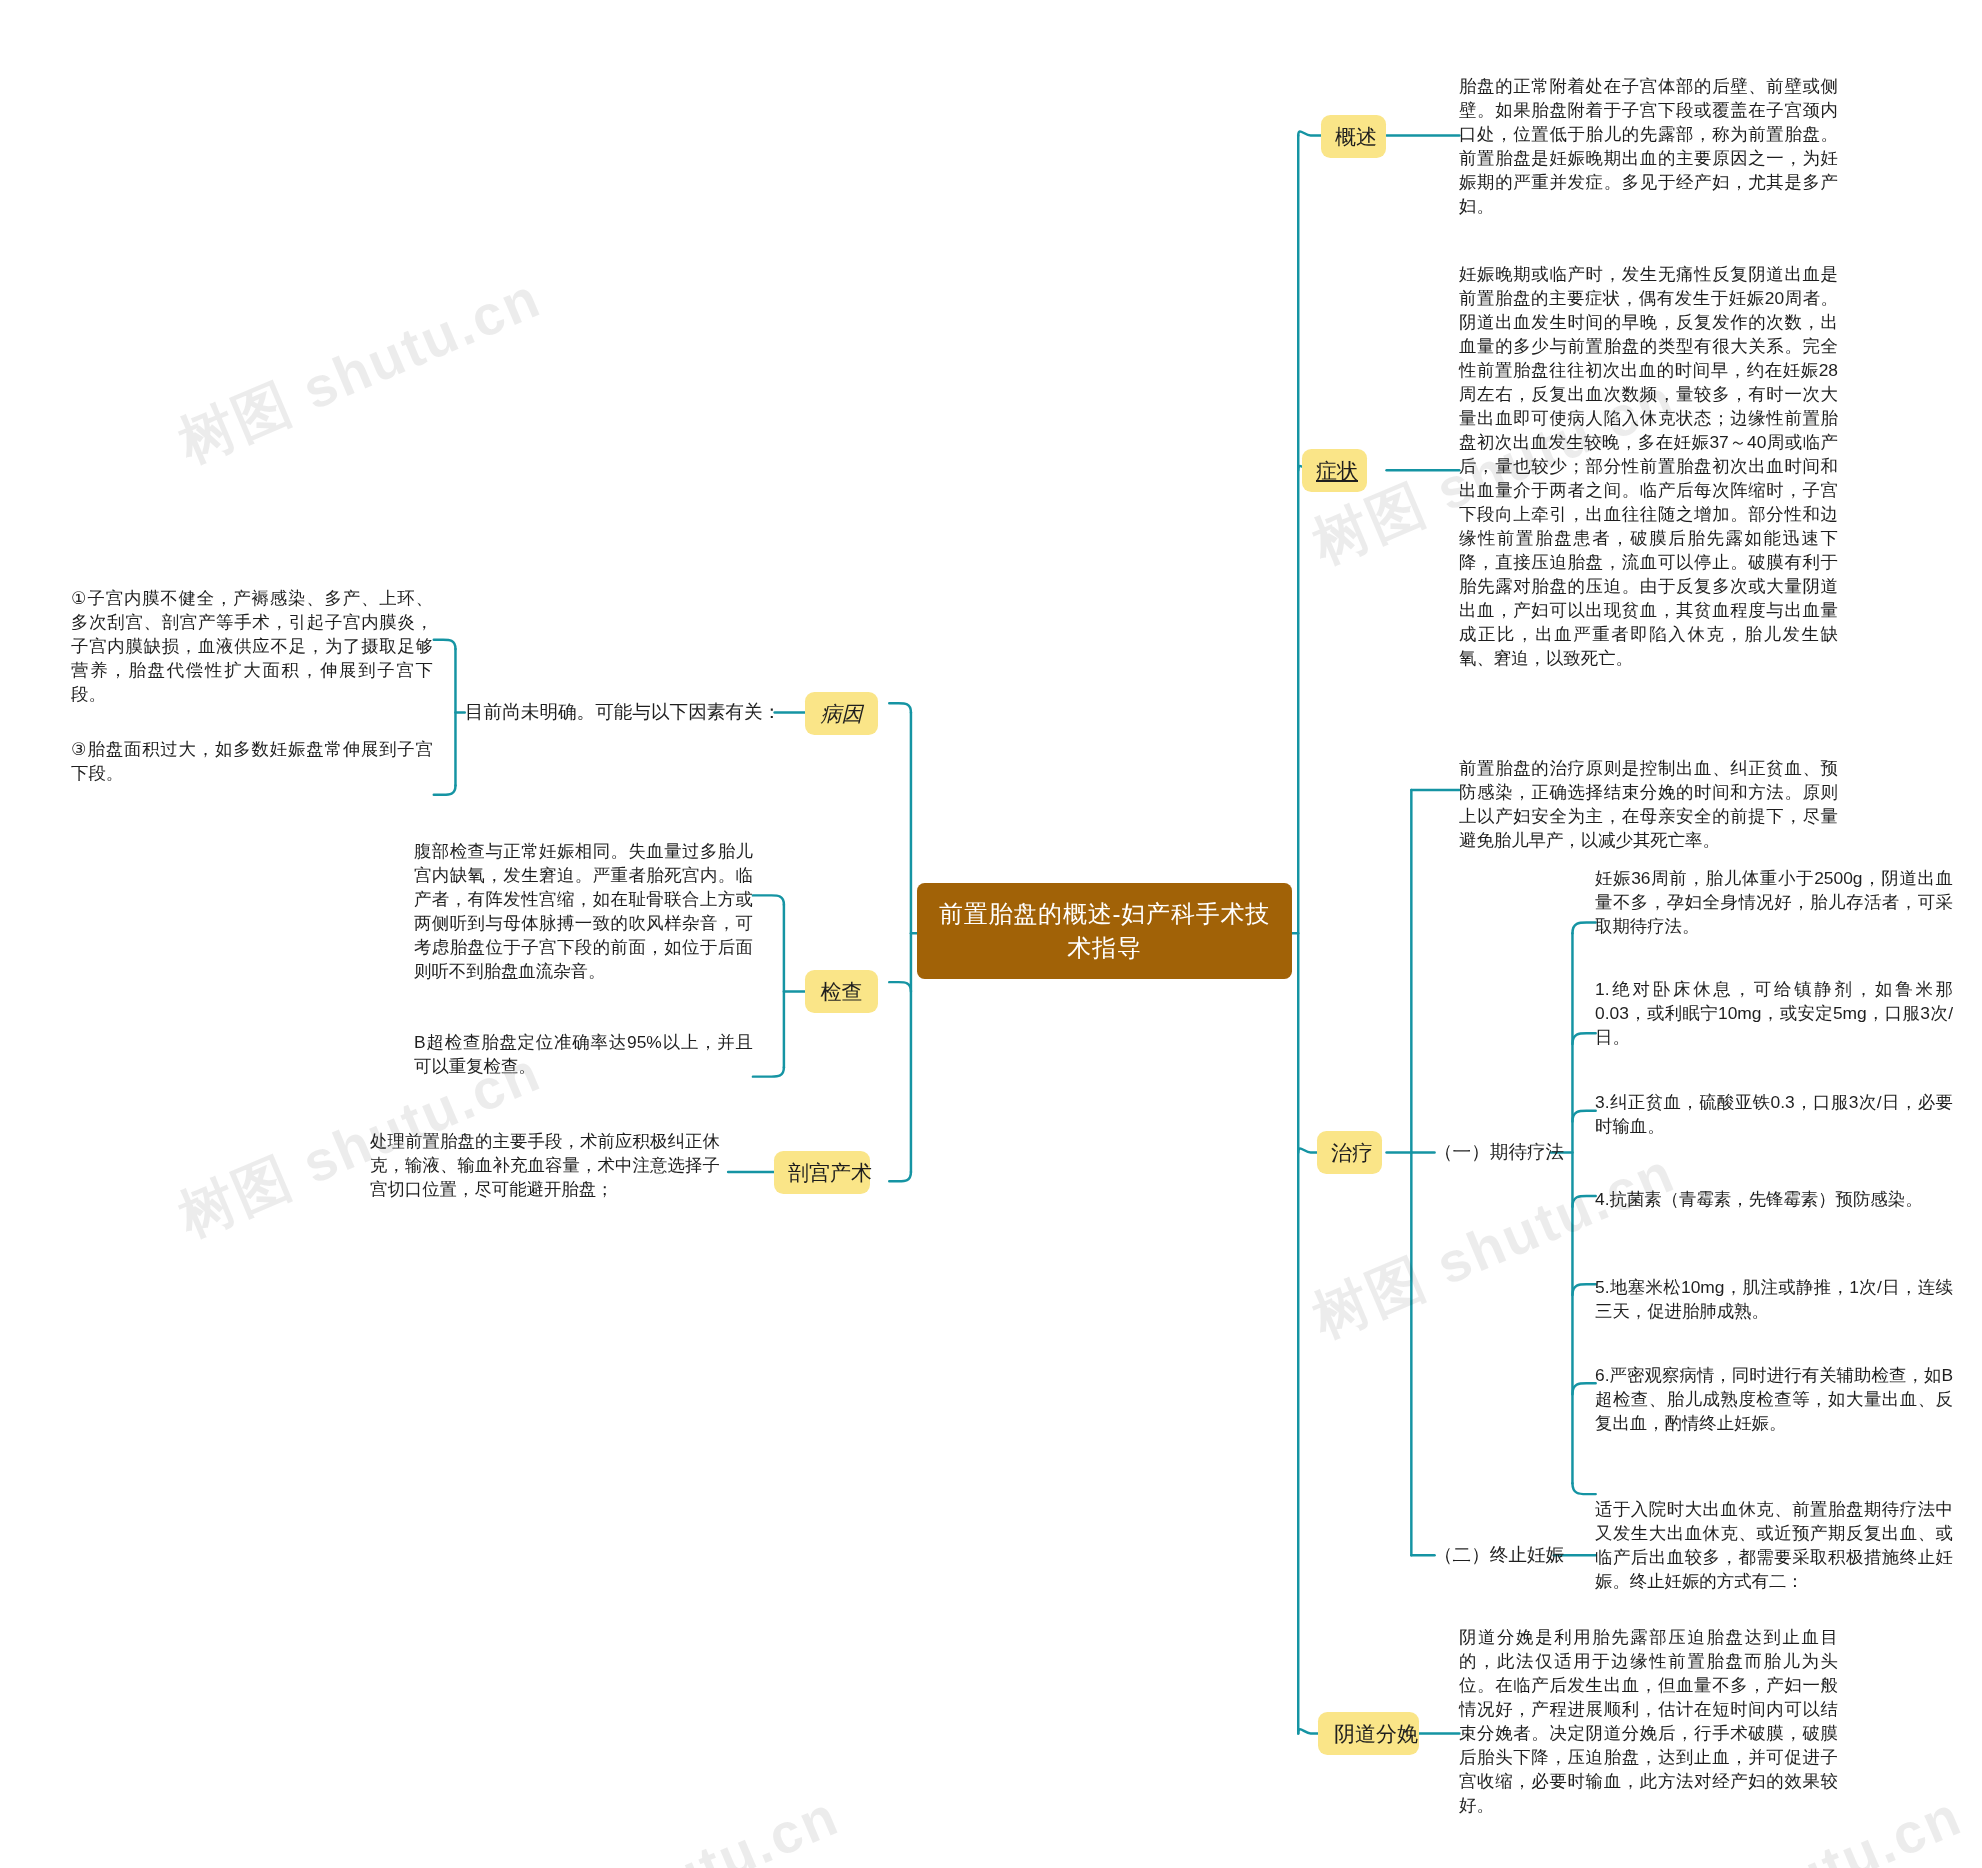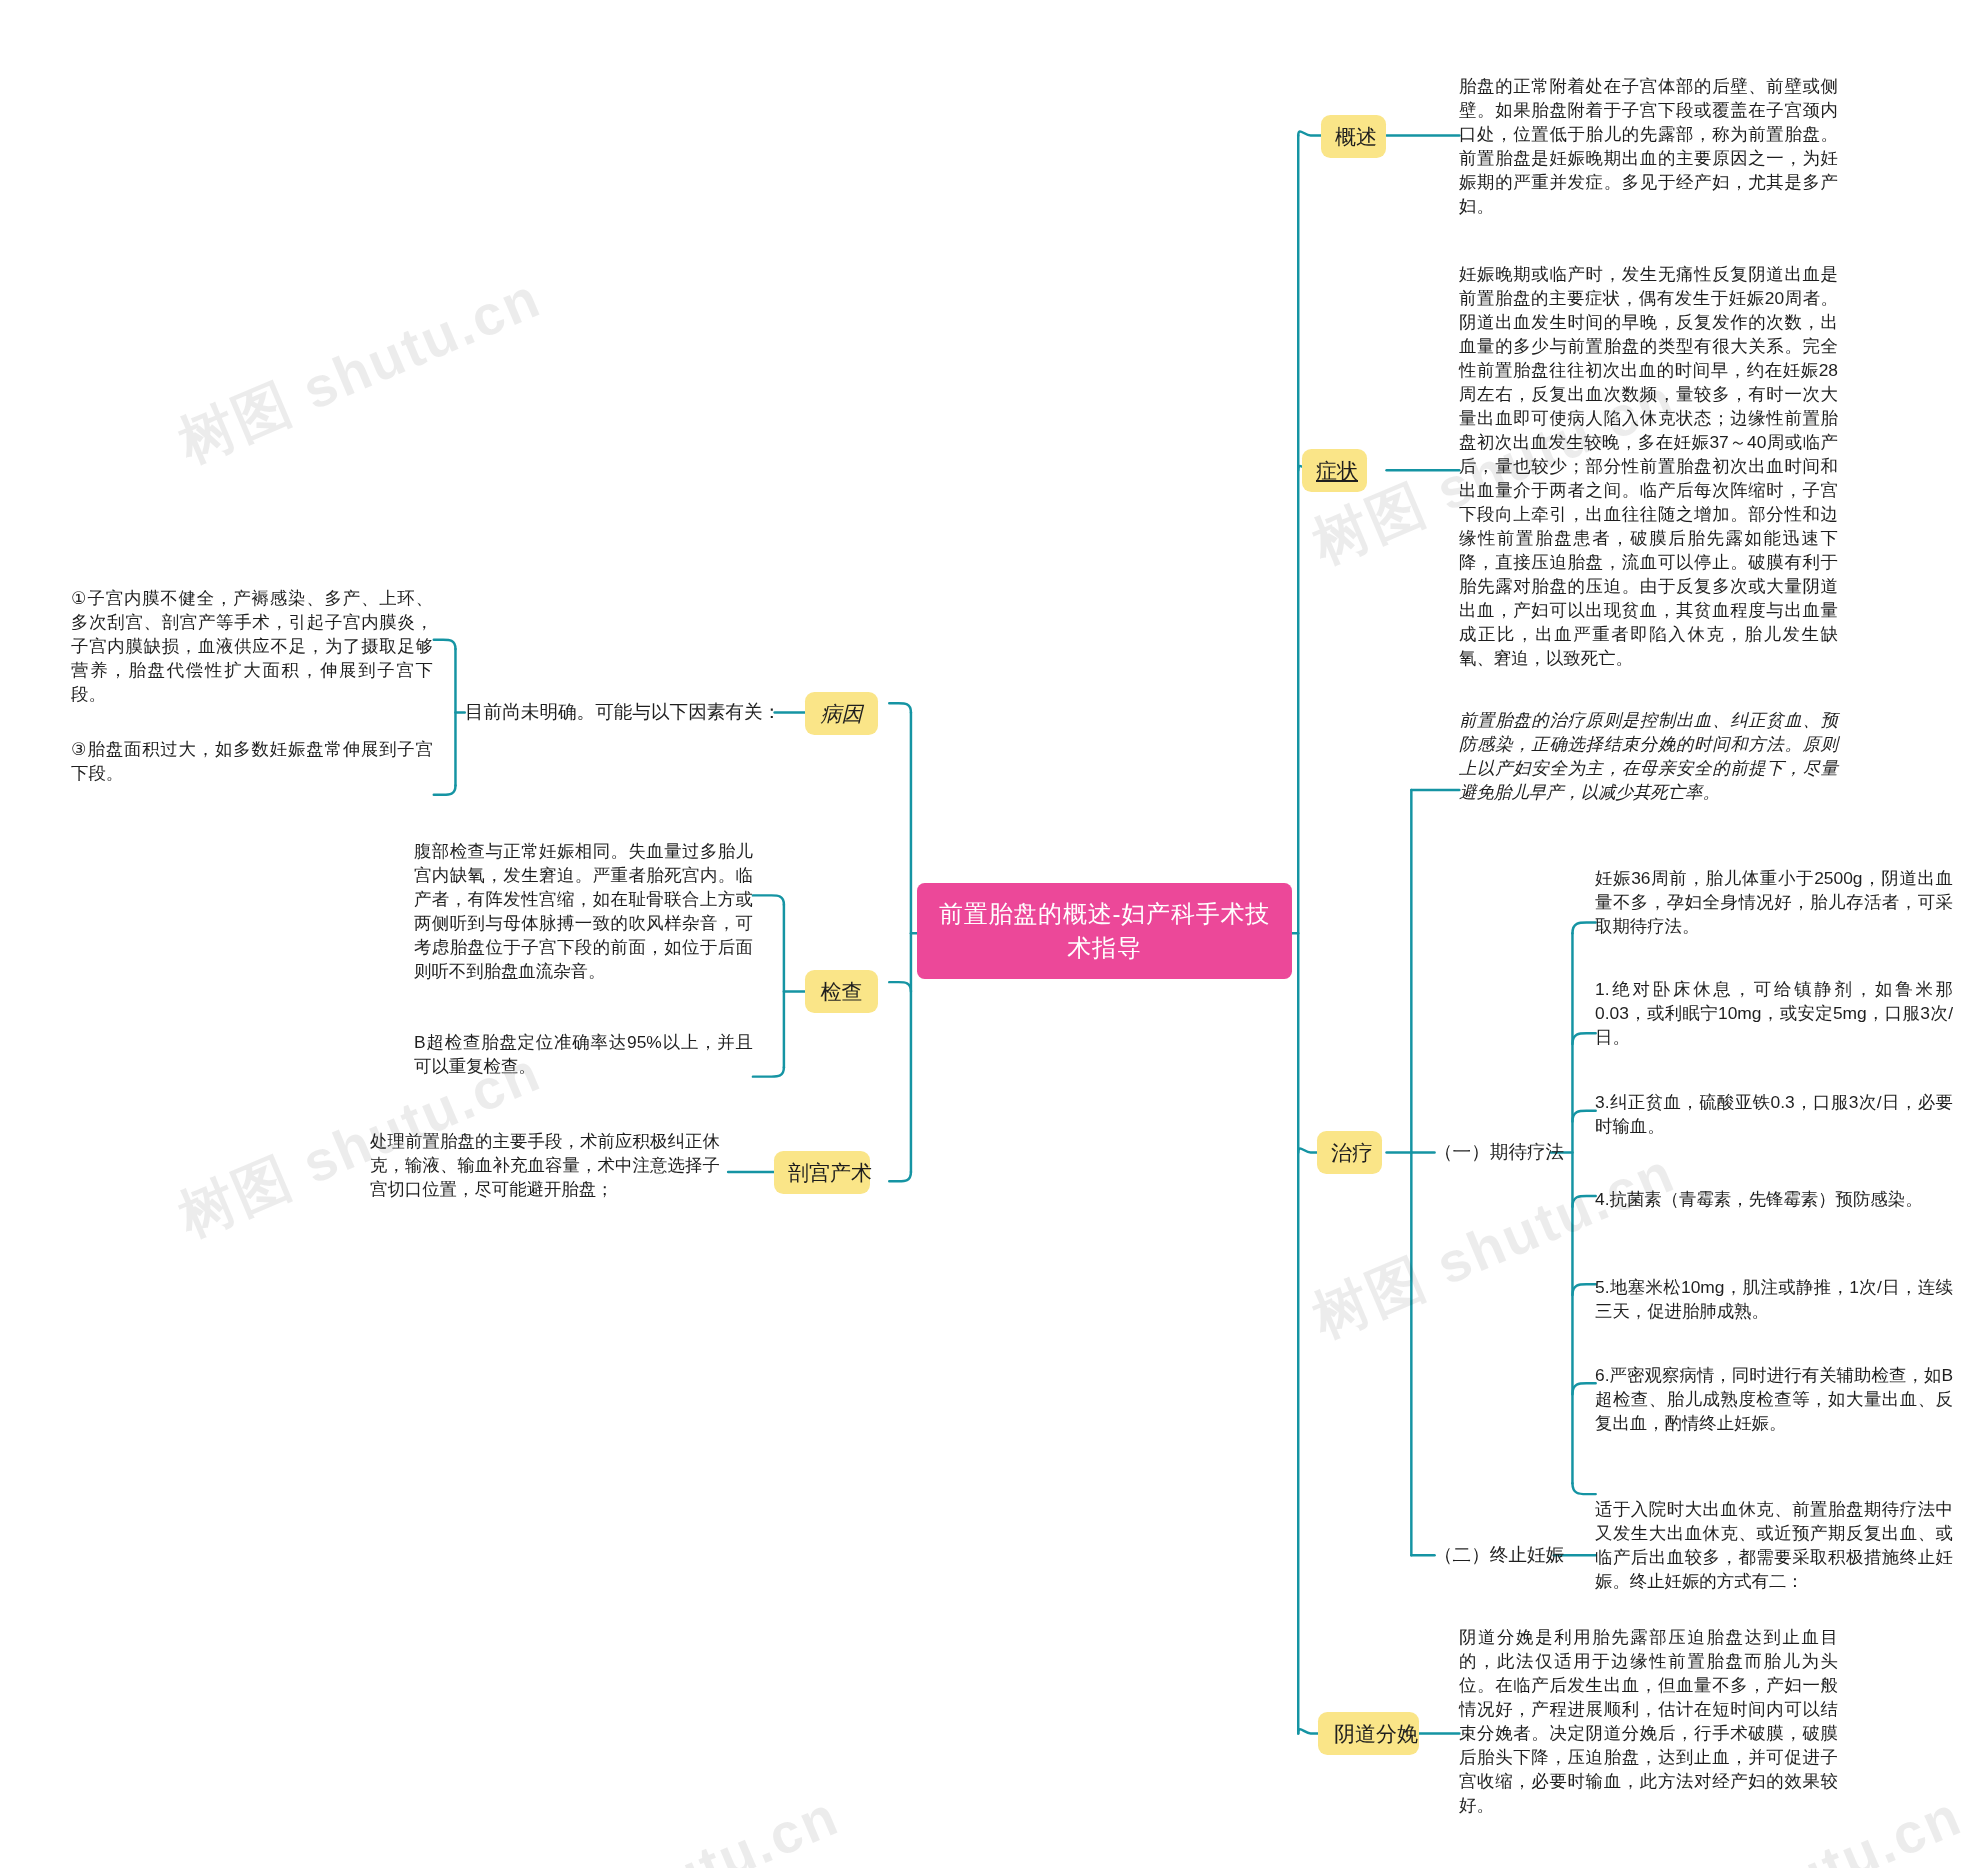--- a/index.html
+++ b/index.html
@@ -10,21 +10,21 @@
     position:relative;
     overflow:hidden;
     color:#222;
   }
   #canvas{position:absolute;left:0;top:0;width:1983px;height:1869px;}
   svg.wires{position:absolute;left:0;top:0;width:1983px;height:1869px;pointer-events:none;}
   .node{position:absolute;box-sizing:border-box;}
 
   
   .root{
-    background:#ec4899;
+    background:#a16207;
     color:#ffffff;
     border-radius:7.7px;
     text-align:center;
     font-size:24px;
     line-height:34px;
     padding:14px 17px;
     letter-spacing:0.8px;
   }
 
   
@@ -154,21 +154,21 @@
   <div class="node chip" style="left:1302px;top:449px;width:65px;text-decoration:underline;">
     <span>症状</span>
   </div>
   <div class="node leaf right" style="left:1459px;top:262px;width:379px;">
     <span>妊娠晚期或临产时，发生无痛性反复阴道出血是前置胎盘的主要症状，偶有发生于妊娠20周者。阴道出血发生时间的早晚，反复发作的次数，出血量的多少与前置胎盘的类型有很大关系。完全性前置胎盘往往初次出血的时间早，约在妊娠28周左右，反复出血次数频，量较多，有时一次大量出血即可使病人陷入休克状态；边缘性前置胎盘初次出血发生较晚，多在妊娠37～40周或临产后，量也较少；部分性前置胎盘初次出血时间和出血量介于两者之间。临产后每次阵缩时，子宫下段向上牵引，出血往往随之增加。部分性和边缘性前置胎盘患者，破膜后胎先露如能迅速下降，直接压迫胎盘，流血可以停止。破膜有利于胎先露对胎盘的压迫。由于反复多次或大量阴道出血，产妇可以出现贫血，其贫血程度与出血量成正比，出血严重者即陷入休克，胎儿发生缺氧、窘迫，以致死亡。</span>
   </div>
 
   <div class="node chip" style="left:1317px;top:1131px;width:65px;">
     <span>治疗</span>
   </div>
-  <div class="node leaf right" style="left:1459px;top:708px;width:379px;font-style:italic;">
+  <div class="node leaf right" style="left:1459px;top:756px;width:379px;">
     <span>前置胎盘的治疗原则是控制出血、纠正贫血、预防感染，正确选择结束分娩的时间和方法。原则上以产妇安全为主，在母亲安全的前提下，尽量避免胎儿早产，以减少其死亡率。</span>
   </div>
 
   <div class="node midlabel" style="left:1434px;top:1139px;">
     <span>（一）期待疗法</span>
   </div>
 
   <div class="node leaf right" style="left:1595px;top:866px;width:358px;">
     <span>妊娠36周前，胎儿体重小于2500g，阴道出血量不多，孕妇全身情况好，胎儿存活者，可采取期待疗法。</span>
   </div>

